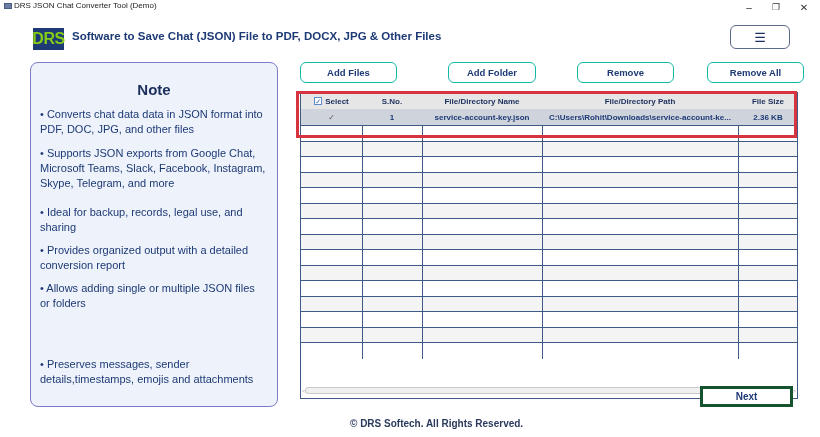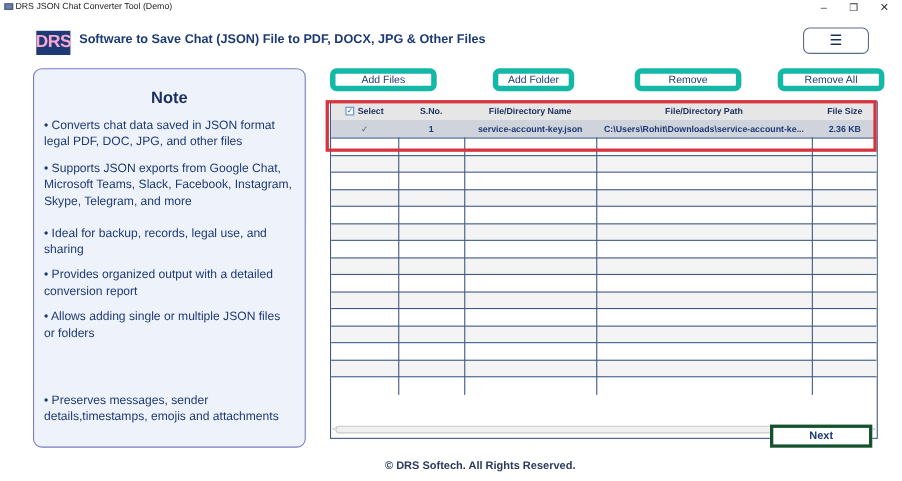--- a/index.html
+++ b/index.html
@@ -9,31 +9,31 @@
   
   .titlebar { position: absolute; left: 0; top: 0; width: 820px; height: 14px; display: flex; align-items: center; }
   .app-icon { position: absolute; left: 4px; top: 3px; width: 8px; height: 6px; background: #6b7fa6; border: 1px solid #4a5a80; }
   .app-title { position: absolute; left: 14px; top: 1px; font-size: 8px; color: #222; white-space: nowrap; }
   .win-btn { position: absolute; top: 0; width: 22px; height: 14px; display: flex; align-items: center; justify-content: center; font-size: 10px; color: #333; cursor: default; }
   .win-min { left: 738px; }
   .win-restore { left: 765px; font-size: 9px; }
   .win-close { left: 793px; }
 
   
-  .logo { position: absolute; left: 33px; top: 28px; width: 31px; height: 22px; background: #1d3a75; color: #f9a8d4; font-weight: bold; font-size: 16px; display: flex; align-items: center; justify-content: center; letter-spacing: -0.5px; }
+  .logo { position: absolute; left: 33px; top: 28px; width: 31px; height: 22px; background: #1d3a75; color: #84cc16; font-weight: bold; font-size: 16px; display: flex; align-items: center; justify-content: center; letter-spacing: -0.5px; }
   .header-title { position: absolute; left: 72px; top: 30px; font-size: 11.5px; font-weight: bold; color: #1d3a75; white-space: nowrap; }
   .menu-btn { position: absolute; left: 730px; top: 25px; width: 60px; height: 24px; border: 1px solid #5a6b8c; border-radius: 6px; background: #fff; display: flex; align-items: center; justify-content: center; font-size: 13px; color: #1b2f5c; font-weight: bold; cursor: pointer; }
 
   
   .note { position: absolute; left: 30px; top: 62px; width: 248px; height: 345px; border: 1px solid #7b7bc8; border-radius: 8px; background: #eef2fb; }
   .note-title { position: absolute; left: 0; width: 100%; top: 18px; text-align: center; font-size: 15px; font-weight: bold; color: #1b2f5c; }
   .note-item { position: absolute; left: 9px; width: 226px; font-size: 11px; line-height: 15px; color: #1d3a75; }
 
   
-  .tbtn { position: absolute; top: 62px; height: 21px; border: 5px solid #14b8a6; border-radius: 6px; background: #fff; font-size: 9.5px; font-weight: normal; color: #1d3a75; display: flex; align-items: center; justify-content: center; cursor: pointer; }
+  .tbtn { position: absolute; top: 62px; height: 21px; border: 1px solid #14b8a6; border-radius: 6px; background: #fff; font-size: 9.5px; font-weight: bold; color: #1d3a75; display: flex; align-items: center; justify-content: center; cursor: pointer; }
 
   
   .grid { position: absolute; left: 300px; top: 92px; width: 498px; height: 307px; border: 1px solid #3f5a86; background: #fff; overflow: hidden; }
   .grid-header { position: absolute; left: 0; top: 0; width: 100%; height: 16px; background: #e6e6e6; }
   .hcell { position: absolute; top: 0; height: 16px; font-size: 8px; font-weight: bold; color: #1b2f5c; display: flex; align-items: center; justify-content: center; }
   .data-row { position: absolute; left: 0; top: 16px; width: 100%; height: 16px; background: #cfd4dc; }
   .dcell { position: absolute; top: 0; height: 16px; font-size: 8px; font-weight: bold; color: #1d3a75; display: flex; align-items: center; justify-content: center; white-space: nowrap; overflow: hidden; }
   .chk { width: 8px; height: 8px; border: 1px solid #5a8ac8; background: #fff; display: inline-flex; align-items: center; justify-content: center; font-size: 7px; color: #2b5fa8; margin-right: 3px; line-height: 1; }
   .tick { font-size: 8px; color: #555; }
   .empty-row { position: absolute; left: 0; width: 100%; height: 15.5px; border-top: 1px solid #3f5a86; }
@@ -61,30 +61,30 @@
 </div>
 
 <div class="logo">DRS</div>
 <div class="header-title">Software to Save Chat (JSON) File to PDF, DOCX, JPG &amp; Other Files</div>
 <div class="menu-btn">
   <span>☰</span>
 </div>
 
 <div class="note">
   <div class="note-title">Note</div>
-  <div class="note-item" style="top:44px">• Converts chat data saved in JSON format legal  PDF, DOC, JPG, and other files</div>
+  <div class="note-item" style="top:44px">• Converts chat data data in JSON format into  PDF, DOC, JPG, and other files</div>
   <div class="note-item" style="top:83px">• Supports JSON exports from Google Chat, Microsoft Teams, Slack, Facebook, Instagram, Skype, Telegram, and more</div>
   <div class="note-item" style="top:142px">• Ideal for backup, records, legal use, and sharing</div>
   <div class="note-item" style="top:180px">• Provides organized output with a detailed conversion report</div>
   <div class="note-item" style="top:218px">• Allows adding single or multiple JSON files or folders</div>
   <div class="note-item" style="top:294px">• Preserves messages, sender details,timestamps, emojis and attachments</div>
 </div>
 
 <div class="tbtn" style="left:300px;width:97px">Add Files</div>
-<div class="tbtn" style="left:448px;width:74px">Add Folder</div>
+<div class="tbtn" style="left:448px;width:88px">Add Folder</div>
 <div class="tbtn" style="left:577px;width:97px">Remove</div>
 <div class="tbtn" style="left:707px;width:97px">Remove All</div>
 
 <div class="grid">
   <div class="grid-header">
     <div class="hcell" style="left:0;width:61px">
       <span class="chk">✓</span>
       <span>Select</span>
     </div>
     <div class="hcell" style="left:61px;width:60px">S.No.</div>

